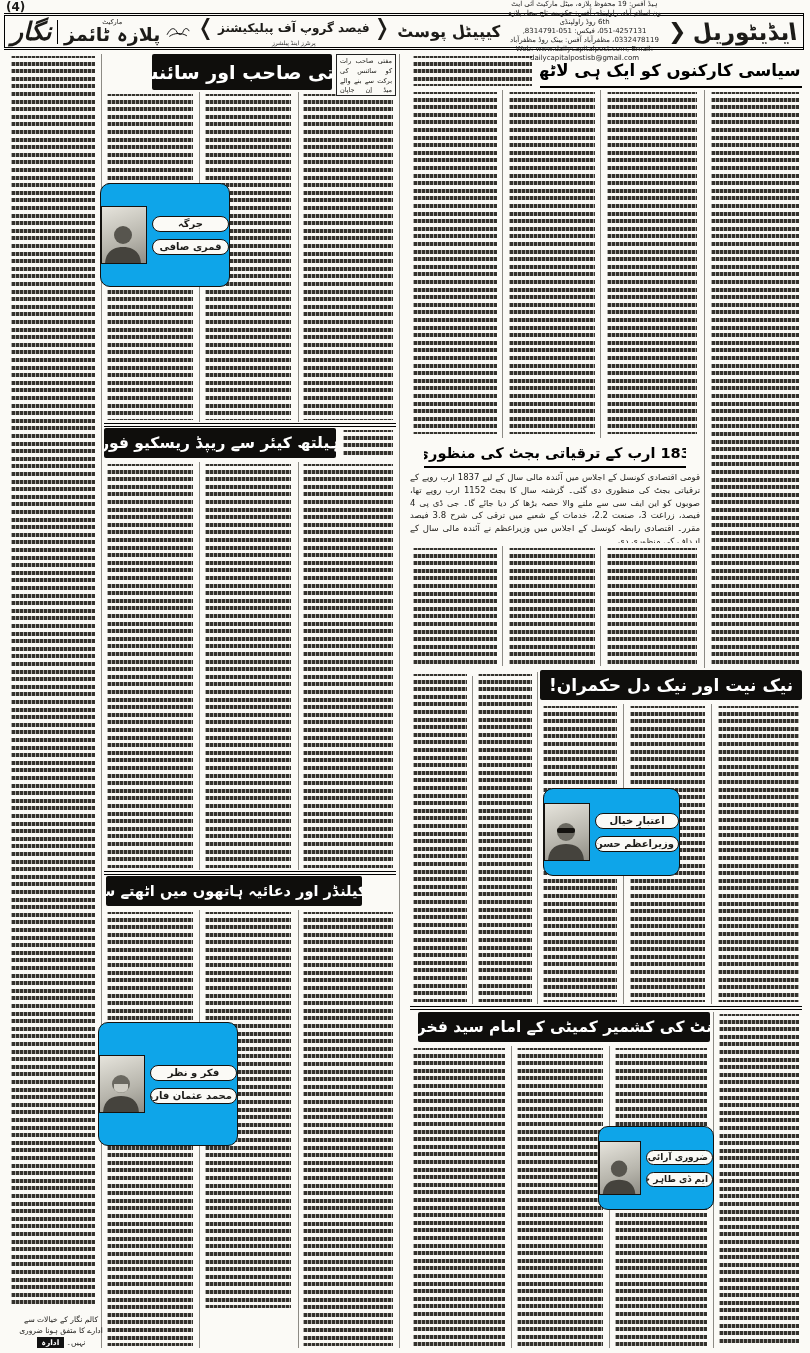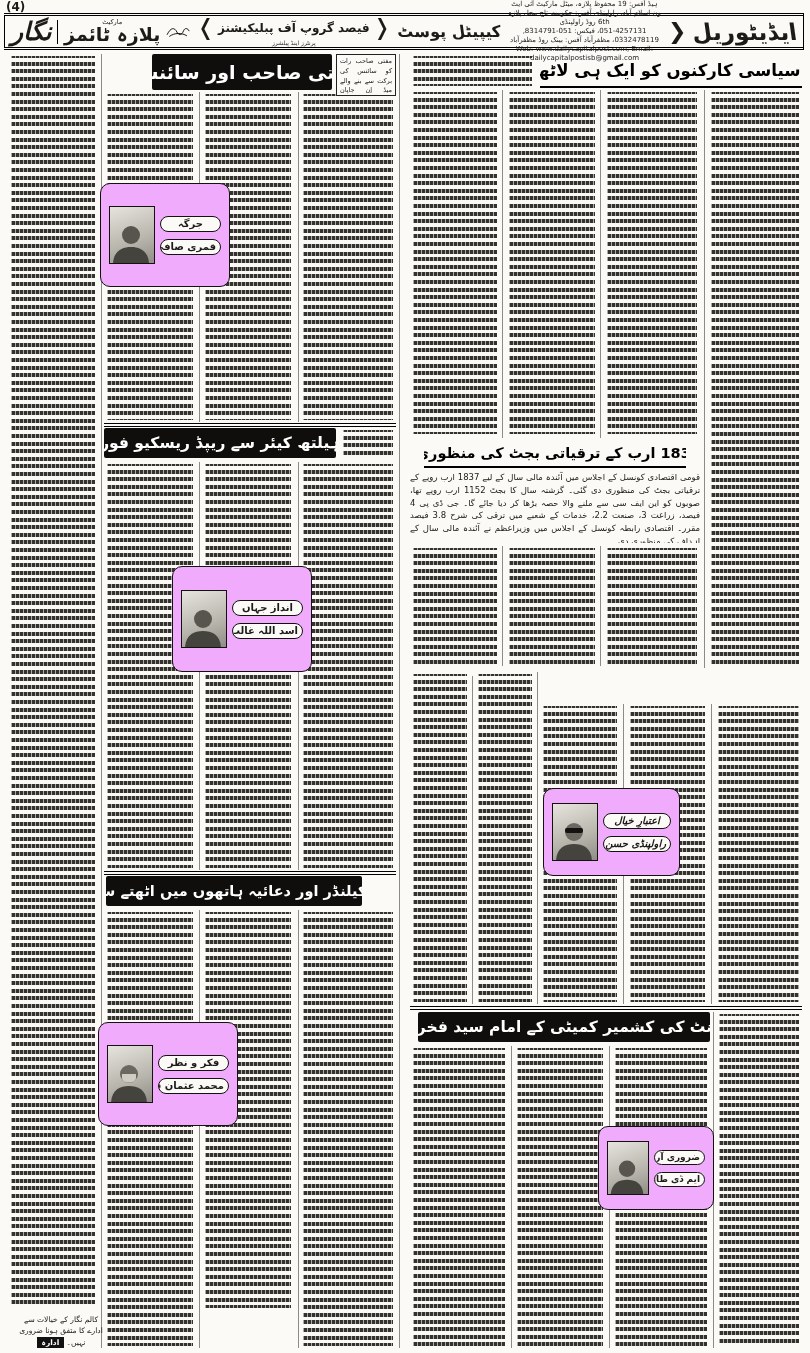--- a/index.html
+++ b/index.html
@@ -48,22 +48,22 @@
   }
   .plainhead{
     position:absolute;font-weight:bold;direction:rtl;text-align:center;color:#000;
     border-bottom:2.5px solid #000;display:flex;align-items:center;justify-content:center;white-space:nowrap;overflow:hidden;
   }
   
   .urdutext{direction:rtl;text-align:justify;font-size:8px;line-height:1.5;color:#22211d;overflow:hidden;}
   .introbox{position:absolute;border:1px solid #222;box-sizing:border-box;padding:2px 3px;background:#fbfaf6;}
   
   .authbox{
-    position:absolute;background:#f0abfc;border:1.5px solid #14120f;border-radius:10px;
-    display:flex;align-items:center;gap:5px;padding:8px;box-sizing:border-box;direction:ltr;
+    position:absolute;background:#0ea5e9;border:1.5px solid #14120f;border-radius:10px;
+    display:flex;align-items:center;gap:5px;padding:0;box-sizing:border-box;direction:ltr;
   }
   .photo{width:46px;height:58px;border:1.5px solid #14120f;box-sizing:border-box;
     background:linear-gradient(160deg,#e6e4dc 0%,#b7b5ac 60%,#8f8d85 100%);flex:0 0 auto;position:relative;overflow:hidden;}
   .photo svg{position:absolute;bottom:-2px;left:0;}
   .pills{display:flex;flex-direction:column;gap:7px;flex:1;min-width:0;}
   .pill{border:1.2px solid #14120f;border-radius:14px;font-weight:bold;font-size:10px;
     text-align:center;padding:1.5px 4px;direction:rtl;white-space:nowrap;overflow:hidden;background:#fbfaf6;}
   
   .disc{position:absolute;direction:rtl;font-size:7.5px;line-height:1.5;text-align:center;}
   .chip{background:#111;color:#fff;font-weight:bold;padding:0 5px;display:inline-block;}
@@ -134,42 +134,30 @@
   </div>
   <div class="hrd" style="left:104px;top:423px;width:292px;"></div>
 
   <div class="rev" style="left:104px;top:428px;width:232px;height:30px;font-size:15.5px;">کسٹمز ہیلتھ کیئر سے ریپڈ ریسکیو فورس تک!</div>
   <div class="col greek" style="left:340px;top:428px;width:56px;height:30px;"></div>
   <div class="vr" style="left:199px;top:462px;height:408px;"></div>
   <div class="vr" style="left:298px;top:462px;height:408px;"></div>
   <div class="col greek" style="left:104px;top:462px;width:92px;height:408px;"></div>
   <div class="col greek" style="left:202px;top:462px;width:92px;height:408px;"></div>
   <div class="col greek" style="left:300px;top:462px;width:96px;height:408px;"></div>
-  <div class="authbox" style="left:172px;top:566px;width:140px;height:106px;">
-    <div class="photo">
-      <svg width="43" height="44" viewBox="0 0 43 44">
-          <circle cx="21" cy="14" r="9" fill="#57554e"></circle>
-          <path d="M3 44 C3 30 12 26 21 26 C30 26 39 30 39 44 Z" fill="#45433d"></path>
-        </svg>
-    </div>
-    <div class="pills">
-      <div class="pill">انداز جہاں</div>
-      <div class="pill">اسد اللہ غالب</div>
-    </div>
-  </div>
   <div class="hrd" style="left:104px;top:871px;width:292px;"></div>
 
   <div class="rev" style="left:106px;top:876px;width:256px;height:30px;font-size:14.5px;">قمری کیلنڈر اور دعائیہ ہاتھوں میں اٹھتے سوالات!</div>
   <div class="vr" style="left:199px;top:910px;height:438px;"></div>
   <div class="vr" style="left:298px;top:910px;height:438px;"></div>
   <div class="col greek" style="left:104px;top:910px;width:92px;height:438px;"></div>
   <div class="col greek" style="left:202px;top:910px;width:92px;height:400px;"></div>
   <div class="col greek" style="left:300px;top:910px;width:96px;height:438px;"></div>
   <div class="enfrag" style="left:208px;top:1320px;margin-top:48px;">cylindrical spherical</div>
-  <div class="authbox" style="left:98px;top:1022px;width:140px;height:104px;">
+  <div class="authbox" style="left:98px;top:1022px;width:140px;height:124px;">
     <div class="photo">
       <svg width="43" height="44" viewBox="0 0 43 44">
           <circle cx="21" cy="14" r="9" fill="#6a6860"></circle>
           <path d="M14 18 C14 24 28 24 28 18 L28 14 L14 14 Z" fill="#cfcdc4"></path>
           <path d="M3 44 C3 30 12 26 21 26 C30 26 39 30 39 44 Z" fill="#45433d"></path>
         </svg>
     </div>
     <div class="pills">
       <div class="pill">فکر و نظر</div>
       <div class="pill">محمد عثمان فاروق</div>
@@ -192,36 +180,37 @@
   <div class="vr" style="left:600px;top:546px;height:120px;"></div>
   <div class="col greek" style="left:410px;top:546px;width:90px;height:120px;"></div>
   <div class="col greek" style="left:506px;top:546px;width:92px;height:120px;"></div>
   <div class="col greek" style="left:604px;top:546px;width:96px;height:120px;"></div>
 
   <div class="vr" style="left:472px;top:676px;height:328px;"></div>
   <div class="vr" style="left:537px;top:672px;height:332px;"></div>
   <div class="col greek" style="left:410px;top:672px;width:60px;height:332px;"></div>
   <div class="col greek" style="left:475px;top:672px;width:60px;height:332px;"></div>
 
+  <div class="rev" style="left:540px;top:670px;width:262px;height:30px;font-size:17px;">نیک نیت اور نیک دل حکمران!</div>
   <div class="vr" style="left:623px;top:704px;height:300px;"></div>
   <div class="vr" style="left:711px;top:704px;height:300px;"></div>
   <div class="col greek" style="left:540px;top:704px;width:80px;height:300px;"></div>
   <div class="col greek" style="left:627px;top:704px;width:81px;height:300px;"></div>
   <div class="col greek" style="left:715px;top:704px;width:87px;height:300px;"></div>
-  <div class="authbox" style="left:543px;top:788px;width:137px;height:88px;font-style:italic;">
+  <div class="authbox" style="left:543px;top:788px;width:137px;height:88px;">
     <div class="photo">
       <svg width="43" height="44" viewBox="0 0 43 44">
           <circle cx="21" cy="14" r="9" fill="#6a6860"></circle>
           <rect x="12" y="10" width="18" height="5" rx="2" fill="#14120f"></rect>
           <path d="M3 44 C3 30 12 26 21 26 C30 26 39 30 39 44 Z" fill="#45433d"></path>
         </svg>
     </div>
     <div class="pills">
       <div class="pill">اعتبارِ خیال</div>
-      <div class="pill">راولپنڈی حسن</div>
+      <div class="pill">وزیراعظم حسن</div>
     </div>
   </div>
   <div class="hrd" style="left:410px;top:1006px;width:392px;"></div>
 
   <div class="rev" style="left:418px;top:1012px;width:292px;height:30px;font-size:15.5px;">پارلیمنٹ کی کشمیر کمیٹی کے امام سید فخر امام!</div>
   <div class="vr" style="left:511px;top:1046px;height:302px;"></div>
   <div class="vr" style="left:609px;top:1046px;height:302px;"></div>
   <div class="vr" style="left:713px;top:1012px;height:336px;"></div>
   <div class="col greek" style="left:410px;top:1046px;width:98px;height:302px;"></div>
   <div class="col greek" style="left:514px;top:1046px;width:92px;height:302px;"></div>

